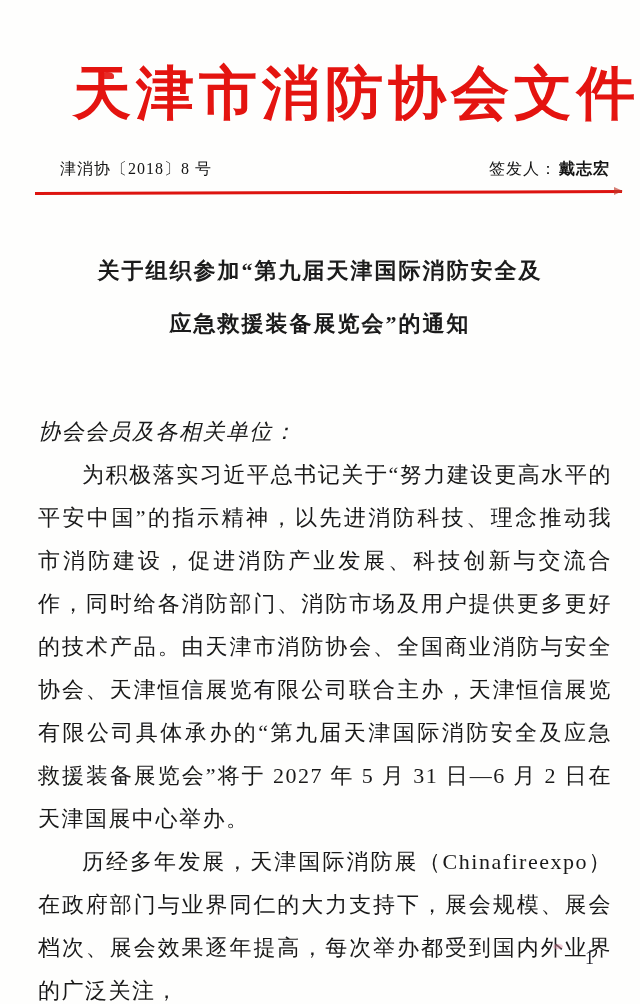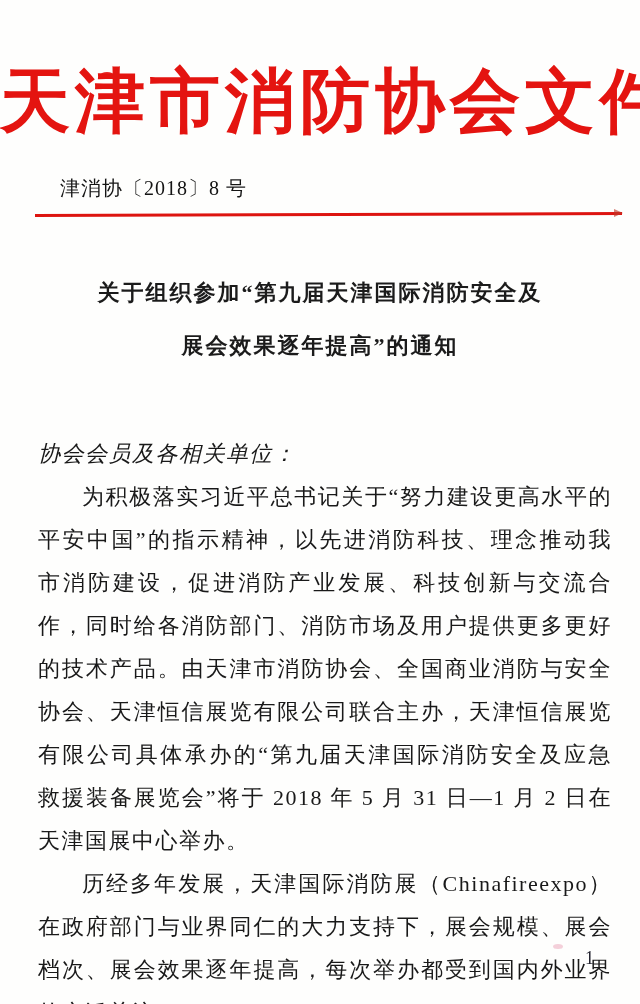--- a/index.html
+++ b/index.html
@@ -13,21 +13,21 @@
   }
   .page {
     position: absolute;
     inset: 0;
     background: #fefefd;
   }
   
   .header-title {
     margin-top: 56px;
     text-align: right;
-    font-size: 70px;
+    font-size: 58px;
     font-weight: bold;
     letter-spacing: 5px;
     color: #e41410;
     line-height: 1.3;
     white-space: nowrap;
   }
   
   .scan-speck {
     position: absolute;
     left: 100px;
@@ -48,21 +48,21 @@
     opacity: 0.45;
     border-radius: 50%;
   }
   
   .doc-meta-row {
     display: flex;
     justify-content: space-between;
     align-items: baseline;
     margin-top: 28px;
     padding: 0 30px 0 60px;
-    font-size: 20px;
+    font-size: 16px;
     color: #141414;
     letter-spacing: 1px;
   }
   .issuer-name { font-weight: bold; margin-left: 2px; }
   
   .red-rule {
     margin: 11px auto 0 35px;
     width: 587px;
     height: 3px;
     background: #dd1410;
@@ -116,32 +116,35 @@
 <body>
 
 <div class="page">
 
   <div class="scan-speck"></div>
 
   <div class="header-title">天津市消防协会文件</div>
 
   <div class="doc-meta-row">
     <span class="doc-number">津消协〔2018〕8 号</span>
+    <span class="issuer">
+      <span>签发人：</span><span class="issuer-name">戴志宏</span>
+    </span>
   </div>
 
   <div class="red-rule"></div>
 
   <h1 class="doc-title">
     <span class="t-line">关于组织参加“第九届天津国际消防安全及</span>
-    <span class="t-line">展会效果逐年提高”的通知</span>
+    <span class="t-line">应急救援装备展览会”的通知</span>
   </h1>
 
   <div class="body">
     <p class="salutation">协会会员及各相关单位：</p>
-    <p class="para">为积极落实习近平总书记关于“努力建设更高水平的平安中国”的指示精神，以先进消防科技、理念推动我市消防建设，促进消防产业发展、科技创新与交流合作，同时给各消防部门、消防市场及用户提供更多更好的技术产品。由天津市消防协会、全国商业消防与安全协会、天津恒信展览有限公司联合主办，天津恒信展览有限公司具体承办的“第九届天津国际消防安全及应急救援装备展览会”将于 2018 年 5 月 31 日—1 月 2 日在天津国展中心举办。</p>
+    <p class="para">为积极落实习近平总书记关于“努力建设更高水平的平安中国”的指示精神，以先进消防科技、理念推动我市消防建设，促进消防产业发展、科技创新与交流合作，同时给各消防部门、消防市场及用户提供更多更好的技术产品。由天津市消防协会、全国商业消防与安全协会、天津恒信展览有限公司联合主办，天津恒信展览有限公司具体承办的“第九届天津国际消防安全及应急救援装备展览会”将于 2027 年 5 月 31 日—6 月 2 日在天津国展中心举办。</p>
     <p class="para">历经多年发展，天津国际消防展（Chinafireexpo）在政府部门与业界同仁的大力支持下，展会规模、展会档次、展会效果逐年提高，每次举办都受到国内外业界的广泛关注，</p>
   </div>
 
   <div class="scan-smudge"></div>
 
   <div class="page-number">1</div>
 
 </div>
 
 </body></html>

